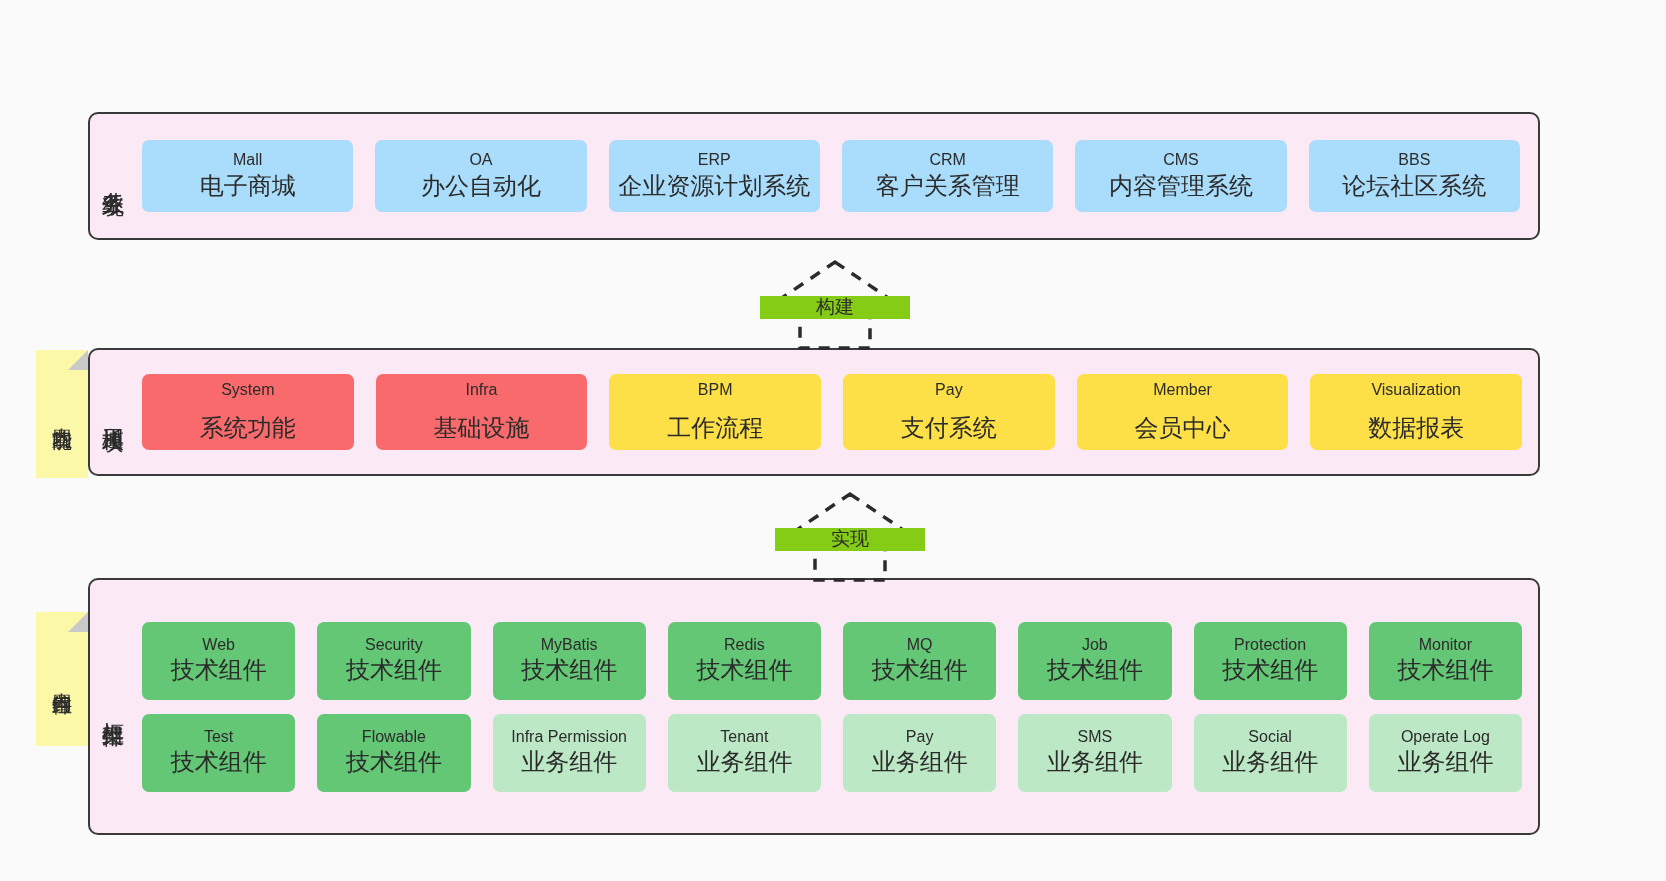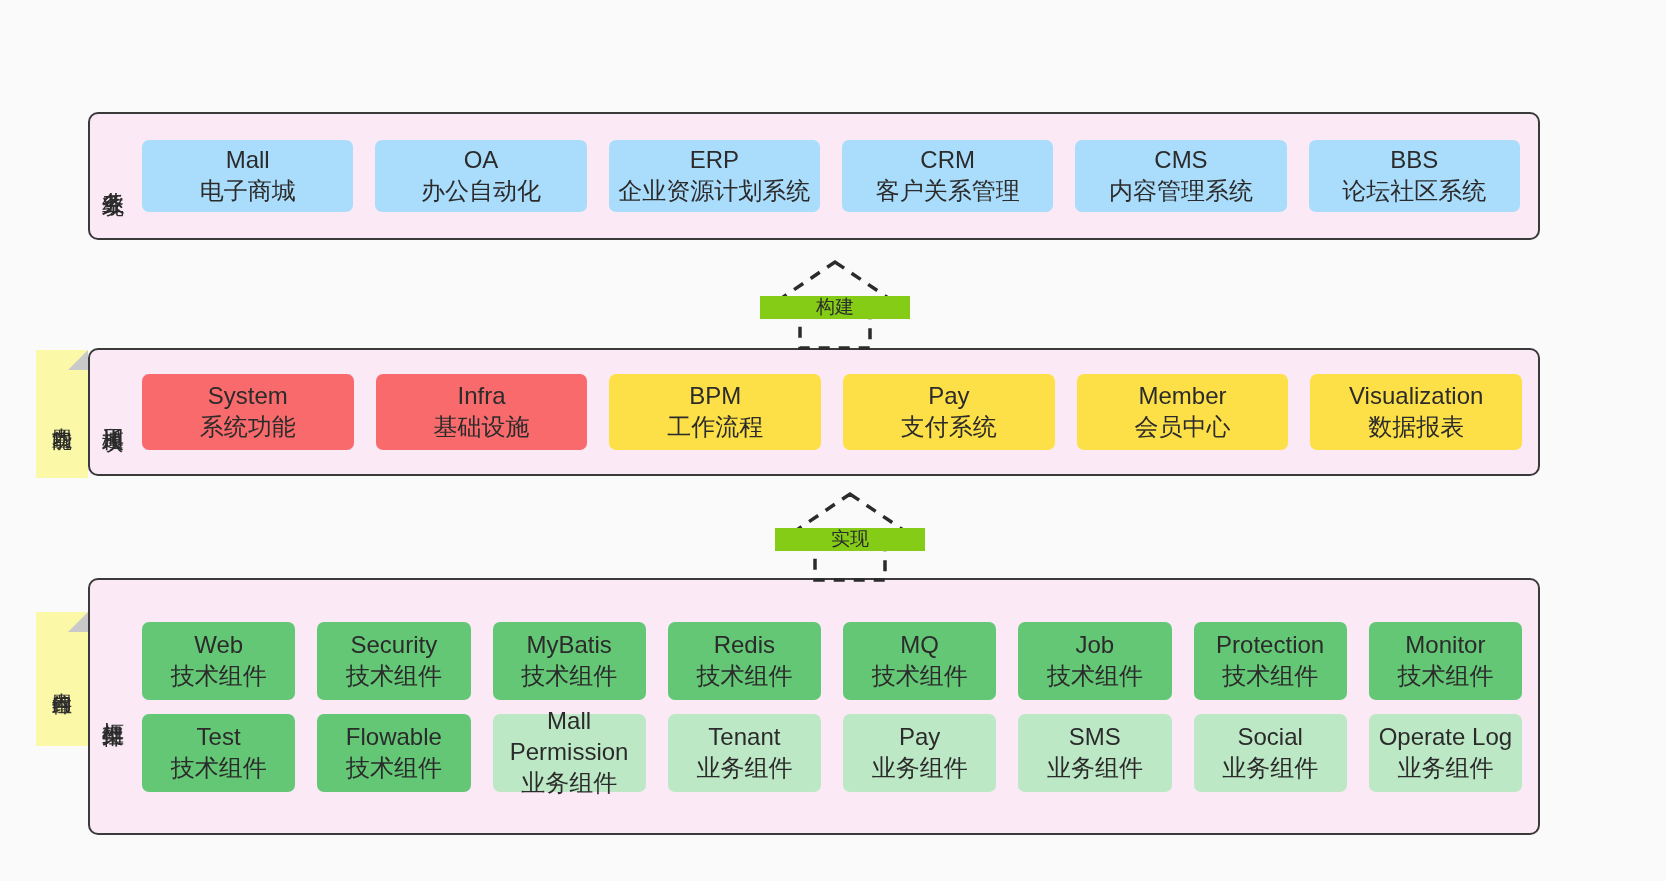--- a/index.html
+++ b/index.html
@@ -69,41 +69,41 @@
     border-radius: 7px;
     display: flex;
     flex-direction: column;
     align-items: center;
     justify-content: center;
     text-align: center;
     line-height: 1.28;
     padding: 6px 4px;
     box-sizing: border-box;
   }
-  .cell .l1 { font-size: 24px; }
+  .cell .l1 { font-size: 16px; }
   .cell .l2 { font-size: 24px; }
 
   
   .c-blue        { background: #aadcfb; }
   .c-red         { background: #f86a6c; }
   .c-pink        { background: #fde047; }
   .c-green       { background: #63c776; }
   .c-lightgreen  { background: #bde8c6; }
 
   
   #layer-business {
     left: 88px; top: 112px; width: 1452px; height: 128px;
   }
   #layer-business .layer-body { padding-right: 18px; }
   #layer-business .cell { height: 72px; }
 
   #layer-modules {
     left: 88px; top: 348px; width: 1452px; height: 128px;
   }
-  #layer-modules .cell { height: 76px; }
+  #layer-modules .cell { height: 76px; justify-content: space-between; }
 
   #layer-framework {
     left: 88px; top: 578px; width: 1452px; height: 257px;
   }
   #layer-framework .cell { height: 78px; }
   #layer-framework .layer-body { gap: 14px; }
 
   
   .note {
     position: absolute;
@@ -303,21 +303,21 @@
       <div class="row">
         <div class="cell c-green">
           <span class="l1">Test</span>
           <span class="l2">技术组件</span>
         </div>
         <div class="cell c-green">
           <span class="l1">Flowable</span>
           <span class="l2">技术组件</span>
         </div>
         <div class="cell c-lightgreen">
-          <span class="l1">Mall Permission</span>
+          <span class="l1">Infra Permission</span>
           <span class="l2">业务组件</span>
         </div>
         <div class="cell c-lightgreen">
           <span class="l1">Tenant</span>
           <span class="l2">业务组件</span>
         </div>
         <div class="cell c-lightgreen">
           <span class="l1">Pay</span>
           <span class="l2">业务组件</span>
         </div>

